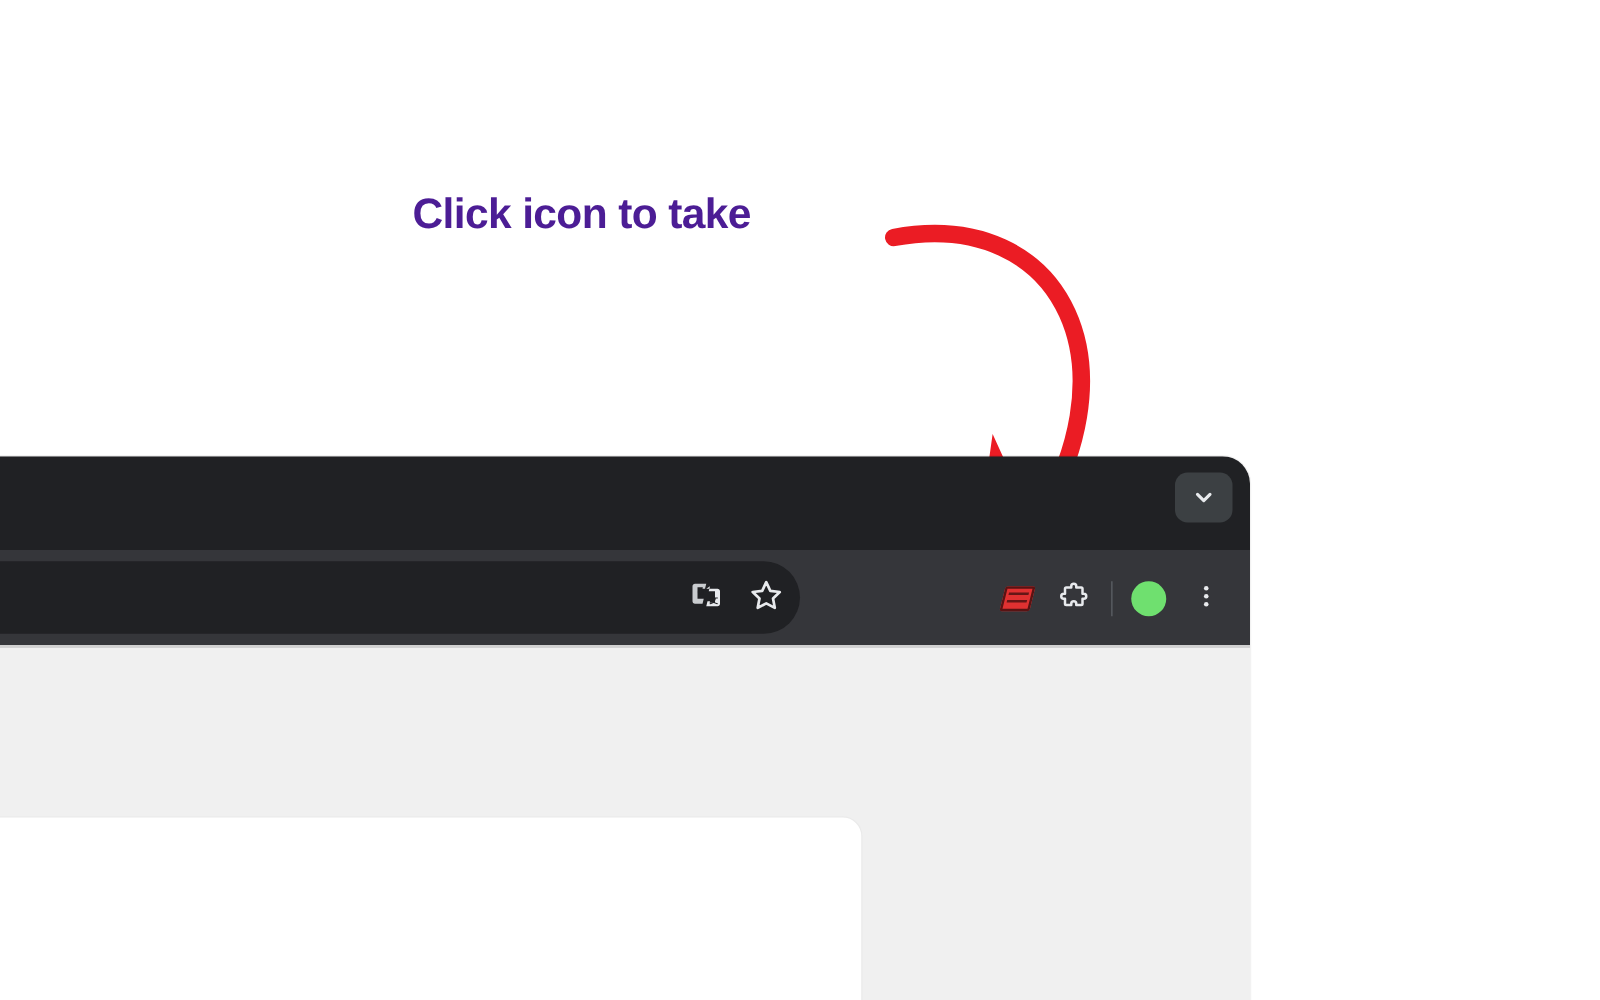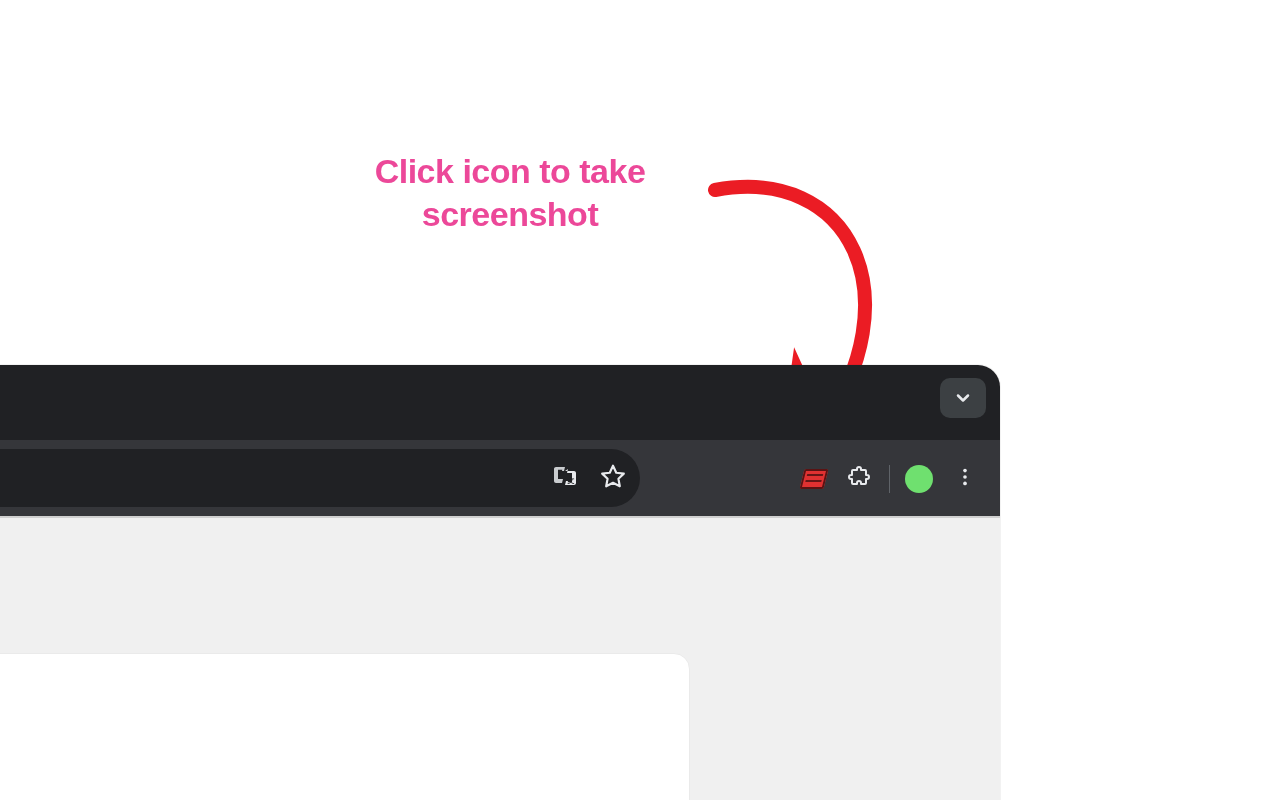--- a/index.html
+++ b/index.html
@@ -4,25 +4,25 @@
 <style>
   * { box-sizing: border-box; margin: 0; padding: 0; }
   html, body { width: 1280px; height: 800px; background: #ffffff; font-family: -apple-system, BlinkMacSystemFont, "Segoe UI", Helvetica, Arial, sans-serif; overflow: hidden; }
 
   
   .instruction {
     position: absolute;
     left: 330px;
     top: 150px;
     width: 360px;
-    text-align: center;
+    text-align: left;
     font-weight: 800;
     font-size: 34px;
     line-height: 1.25;
-    color: #ec4899;
+    color: #4c1d95;
     letter-spacing: -0.5px;
   }
 
   
   .arrow-wrap {
     position: absolute;
     left: 700px;
     top: 175px;
     width: 220px;
     height: 290px;
@@ -158,21 +158,20 @@
   }
   .ext-icon-shape::before { top:5px; }
   .ext-icon-shape::after  { top:11px; }
 
 </style>
 </head>
 <body>
 
 <div class="instruction">
   <span>Click icon to take</span><br>
-  <span>screenshot</span>
 </div>
 
 <div class="arrow-wrap">
   <svg viewBox="0 0 220 290" width="220" height="290">
     <defs>
       <marker id="arrowhead" markerWidth="10" markerHeight="10" refX="4" refY="5" orient="auto" markerUnits="strokeWidth">
         <path d="M0,0 L10,5 L0,10 L3,5 Z" fill="#eb1c24"></path>
       </marker>
     </defs>
     <path d="M 15 15 C 150 -10, 215 120, 120 258" fill="none" stroke="#eb1c24" stroke-width="14" stroke-linecap="round" marker-end="url(#arrowhead)"></path>

